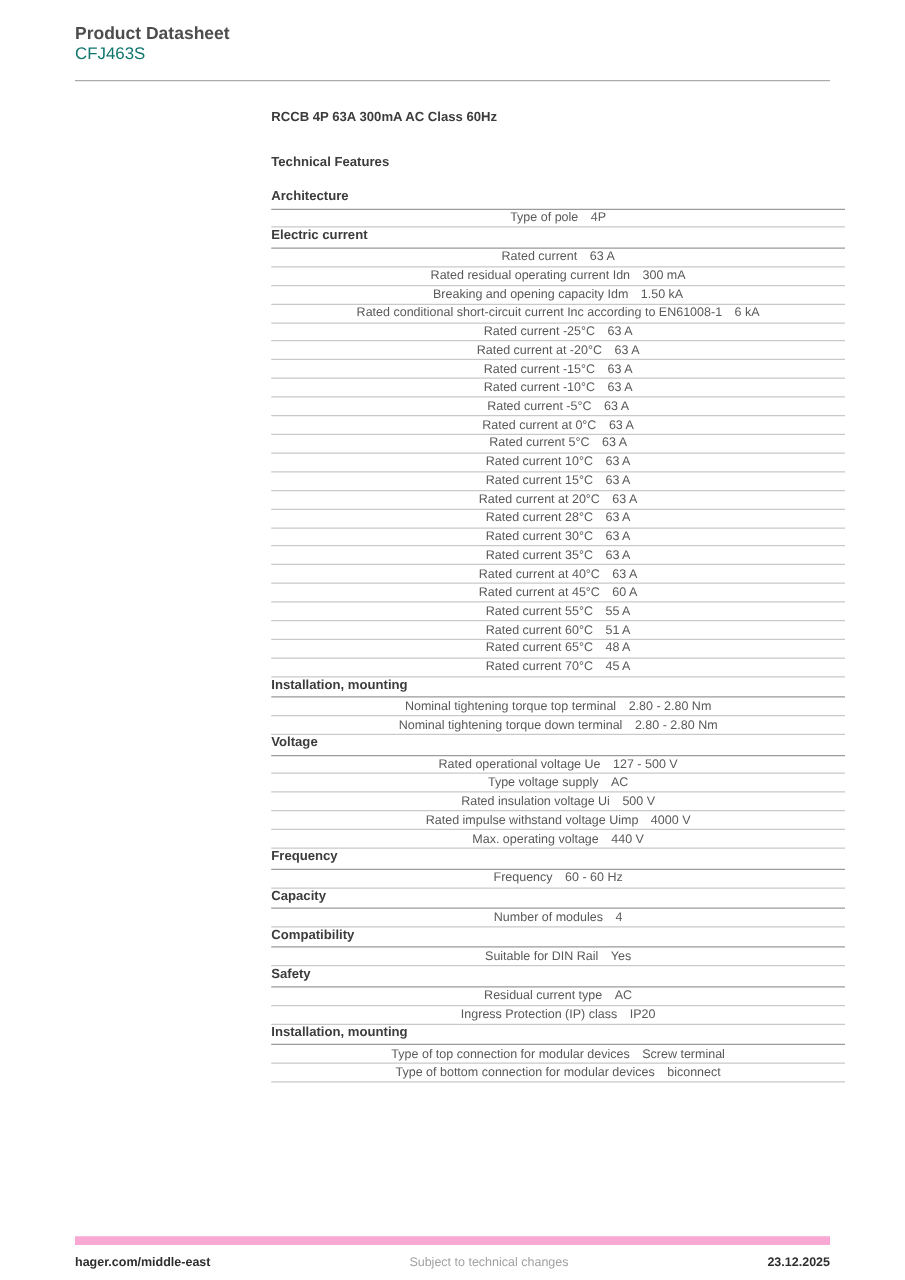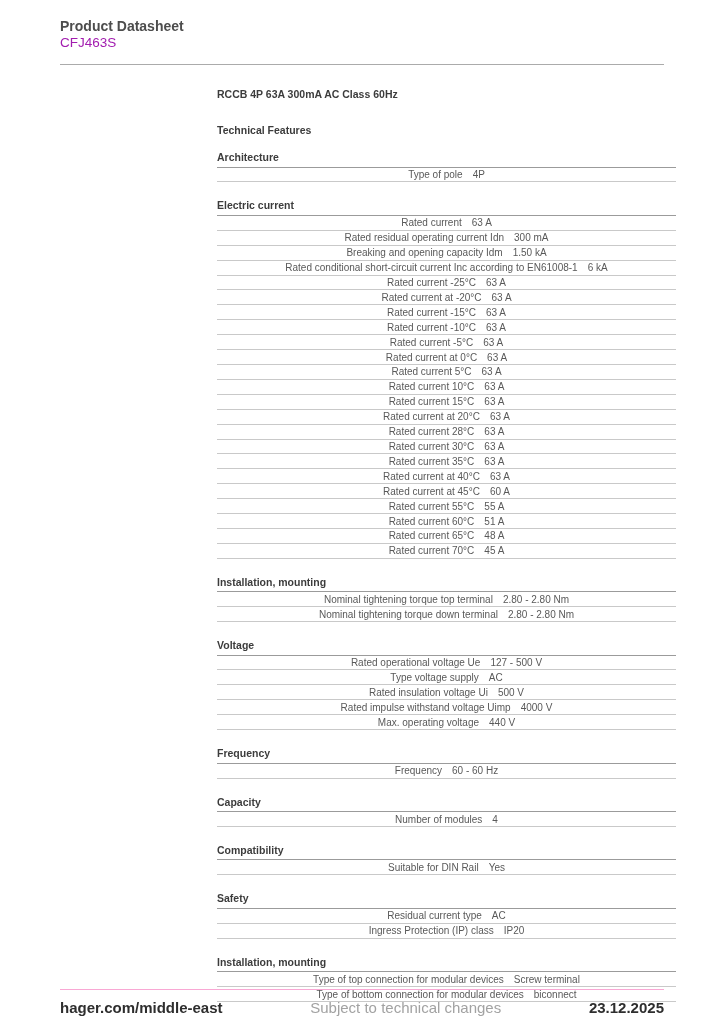--- a/index.html
+++ b/index.html
@@ -12,21 +12,21 @@
   }
   
   .page-header{
     position:absolute;top:0;left:60px;right:60px;
     padding-top:18px;
   }
   .doc-title{
     font-size:14px;font-weight:bold;color:#4d4d4d;line-height:17px;
   }
   .doc-subtitle{
-    font-size:13.5px;color:#a21caf;line-height:16px;
+    font-size:13.5px;color:#0f766e;line-height:16px;
   }
   .header-rule{
     margin-top:13px;border:none;border-top:1px solid #ababab;height:0;
   }
   .logo{
     position:absolute;top:8px;right:2px;
     font-size:31px;font-weight:bold;letter-spacing:-0.5px;
     line-height:34px;
   }
   
@@ -34,42 +34,42 @@
     position:absolute;top:88px;left:217px;width:459px;
   }
   .product-title{
     font-size:10.5px;font-weight:bold;color:#3c3c3c;line-height:12px;
   }
   .features-heading{
     margin-top:24px;
     font-size:10.5px;font-weight:bold;color:#3c3c3c;line-height:12px;
   }
   .sections{margin-top:16px;}
-  .spec-section{margin-top:18px;}
+  .spec-section{margin-top:1px;}
   .spec-section:first-child{margin-top:0;}
   .section-title{
     margin:0;font-size:10.5px;font-weight:bold;color:#3c3c3c;
     line-height:11.5px;padding-bottom:3px;
     border-bottom:1px solid #9b9b9b;
   }
   .spec-row{
     display:flex;justify-content:center;align-items:baseline;
     padding:1.5px 0 1px 0;
     border-bottom:1px solid #c9c9c9;
     font-size:10px;color:#595959;line-height:11.4px;
   }
   .spec-label{text-align:left;white-space:nowrap;}
   .spec-value{text-align:right;white-space:nowrap;padding-left:10px;}
   
   .page-footer{
     position:absolute;left:60px;right:60px;top:989px;
-    border-top:1px solid #f9a8d4;
+    border-top:7px solid #f9a8d4;
     padding-top:9px;
     display:flex;justify-content:space-between;align-items:baseline;
-    font-size:15px;
+    font-size:10px;
   }
   .footer-left,.footer-right{font-weight:bold;color:#2e2e2e;}
   .footer-center{color:#a2a2a2;}
 </style>
 </head>
 <body>
 
 <div class="page">
 
   <header class="page-header">

